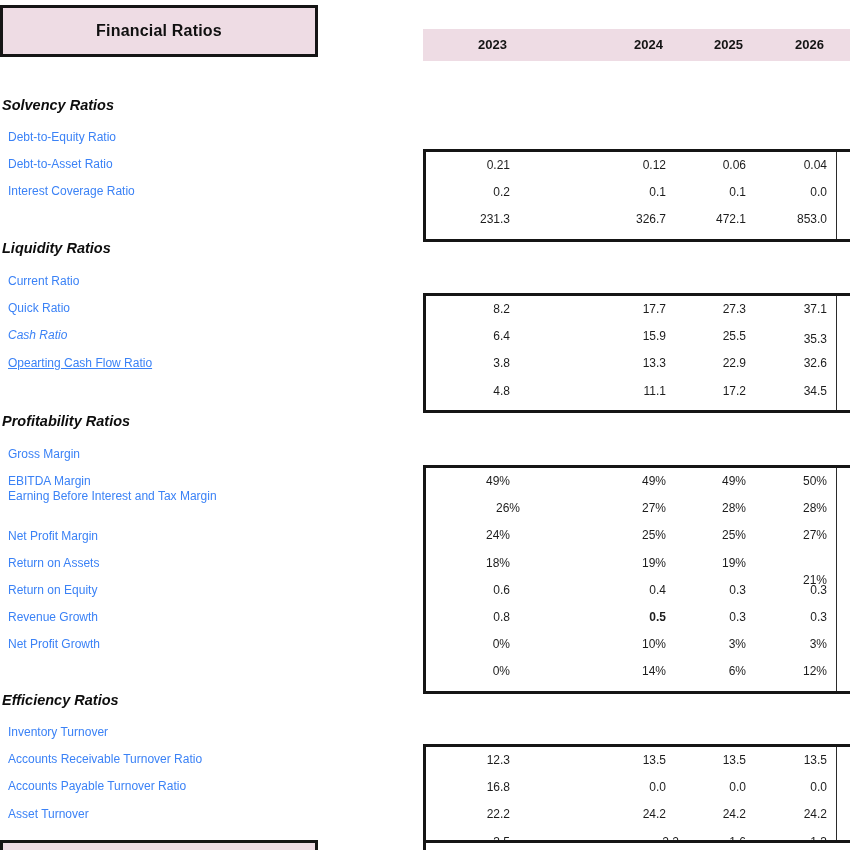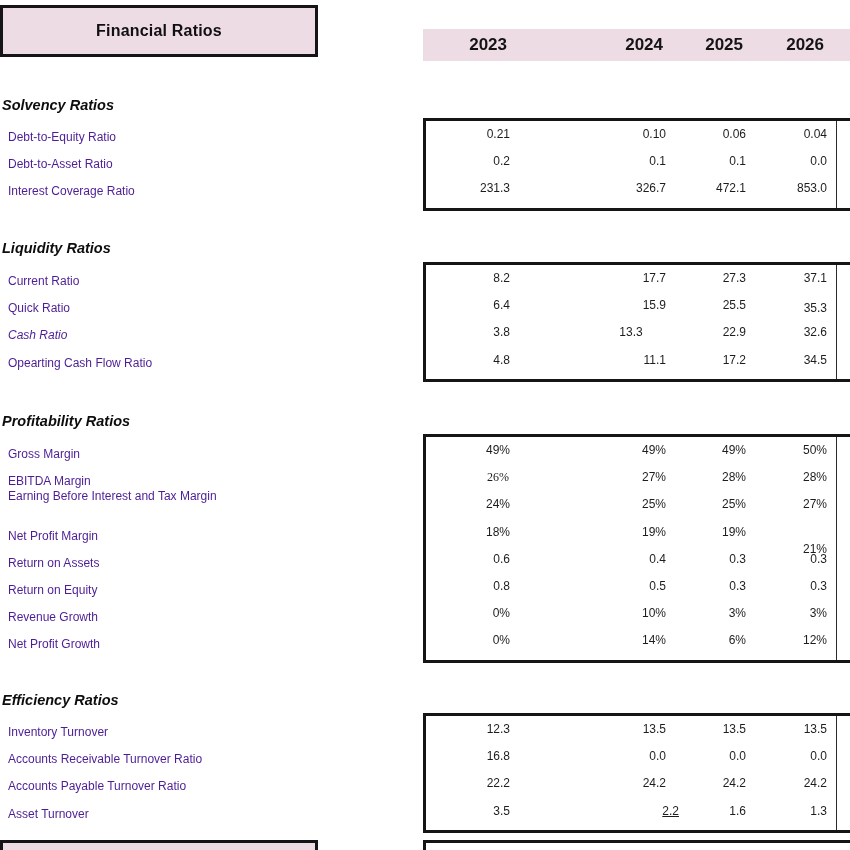--- a/index.html
+++ b/index.html
@@ -45,54 +45,55 @@
     top: 29px;
     width: 427px;
     height: 32px;
     background: #EEDCE4;
   }
   #year-header .ycell {
     position: absolute;
     top: 0;
     height: 32px;
     line-height: 32px;
-    font-size: 17px;
+    font-size: 13px;
     font-weight: bold;
     text-align: right;
     color: #141414;
   }
 
   
   .section-head {
     position: absolute;
     left: 2px;
     font-size: 14.5px;
     font-weight: bold;
     font-style: italic;
     color: #0d0d0d;
     white-space: nowrap;
   }
   .row-label {
     position: absolute;
     left: 8px;
     font-size: 12px;
-    color: #4c1d95;
+    color: #3b82f6;
     white-space: nowrap;
     line-height: 14px;
   }
 
   
   .data-box {
     position: absolute;
     left: 423px;
     width: 427px;
     box-sizing: border-box;
     border: 3px solid #151515;
     border-right: none;
     background: #ffffff;
+    margin-top: 31px;
   }
   .data-cell {
     position: absolute;
     font-size: 12px;
     text-align: right;
     color: #1d1d1d;
     line-height: 14px;
     white-space: nowrap;
   }
   
@@ -142,49 +143,49 @@
   </div>
 
 <div id="sections-root">
     <div class="section-head" style="top: 97px;">Solvency Ratios</div>
     <div class="row-label" style="top: 130px;">Debt-to-Equity Ratio</div>
     <div class="row-label" style="top: 157.2px;">Debt-to-Asset Ratio</div>
     <div class="row-label" style="top: 184.4px;">Interest Coverage Ratio</div>
     <div class="data-box" style="top: 118px; height: 92.6px;">
       <div class="col-rule" style="left: 410px;"></div>
       <div class="data-cell" style="top: 6px; left: 14px; width: 70px;">0.21</div>
-      <div class="data-cell" style="top: 6px; left: 170px; width: 70px;">0.10</div>
+      <div class="data-cell" style="top: 6px; left: 170px; width: 70px;">0.12</div>
       <div class="data-cell" style="top: 6px; left: 250px; width: 70px;">0.06</div>
       <div class="data-cell" style="top: 6px; left: 331px; width: 70px;">0.04</div>
       <div class="data-cell" style="top: 33.2px; left: 14px; width: 70px;">0.2</div>
       <div class="data-cell" style="top: 33.2px; left: 170px; width: 70px;">0.1</div>
       <div class="data-cell" style="top: 33.2px; left: 250px; width: 70px;">0.1</div>
       <div class="data-cell" style="top: 33.2px; left: 331px; width: 70px;">0.0</div>
       <div class="data-cell" style="top: 60.4px; left: 14px; width: 70px;">231.3</div>
       <div class="data-cell" style="top: 60.4px; left: 170px; width: 70px;">326.7</div>
       <div class="data-cell" style="top: 60.4px; left: 250px; width: 70px;">472.1</div>
       <div class="data-cell" style="top: 60.4px; left: 331px; width: 70px;">853.0</div>
     </div>
     <div class="section-head" style="top: 240px;">Liquidity Ratios</div>
     <div class="row-label" style="top: 274px;">Current Ratio</div>
     <div class="row-label" style="top: 301.2px;">Quick Ratio</div>
     <div class="row-label" style="top: 328.4px; font-style: italic;">Cash Ratio</div>
-    <div class="row-label" style="top: 355.6px;">Opearting Cash Flow Ratio</div>
+    <div class="row-label" style="top: 355.6px; text-decoration: underline;">Opearting Cash Flow Ratio</div>
     <div class="data-box" style="top: 262px; height: 119.8px;">
       <div class="col-rule" style="left: 410px;"></div>
       <div class="data-cell" style="top: 6px; left: 14px; width: 70px;">8.2</div>
       <div class="data-cell" style="top: 6px; left: 170px; width: 70px;">17.7</div>
       <div class="data-cell" style="top: 6px; left: 250px; width: 70px;">27.3</div>
       <div class="data-cell" style="top: 6px; left: 331px; width: 70px;">37.1</div>
       <div class="data-cell" style="top: 33.2px; left: 14px; width: 70px;">6.4</div>
       <div class="data-cell" style="top: 33.2px; left: 170px; width: 70px;">15.9</div>
       <div class="data-cell" style="top: 33.2px; left: 250px; width: 70px;">25.5</div>
       <div class="data-cell" style="top: 36px; left: 331px; width: 70px;">35.3</div>
       <div class="data-cell" style="top: 60.4px; left: 14px; width: 70px;">3.8</div>
-      <div class="data-cell" style="top: 60.4px; left: 170px; width: 70px; text-align: center;">13.3</div>
+      <div class="data-cell" style="top: 60.4px; left: 170px; width: 70px;">13.3</div>
       <div class="data-cell" style="top: 60.4px; left: 250px; width: 70px;">22.9</div>
       <div class="data-cell" style="top: 60.4px; left: 331px; width: 70px;">32.6</div>
       <div class="data-cell" style="top: 87.6px; left: 14px; width: 70px;">4.8</div>
       <div class="data-cell" style="top: 87.6px; left: 170px; width: 70px;">11.1</div>
       <div class="data-cell" style="top: 87.6px; left: 250px; width: 70px;">17.2</div>
       <div class="data-cell" style="top: 87.6px; left: 331px; width: 70px;">34.5</div>
     </div>
     <div class="section-head" style="top: 413px;">Profitability Ratios</div>
     <div class="row-label" style="top: 447px;">Gross Margin</div>
     <div class="row-label" style="top: 474.2px;">EBITDA Margin</div>
@@ -193,38 +194,38 @@
     <div class="row-label" style="top: 555.8px;">Return on Assets</div>
     <div class="row-label" style="top: 583px;">Return on Equity</div>
     <div class="row-label" style="top: 610.2px;">Revenue Growth</div>
     <div class="row-label" style="top: 637.4px;">Net Profit Growth</div>
     <div class="data-box" style="top: 434px; height: 228.6px;">
       <div class="col-rule" style="left: 410px;"></div>
       <div class="data-cell" style="top: 6px; left: 14px; width: 70px;">49%</div>
       <div class="data-cell" style="top: 6px; left: 170px; width: 70px;">49%</div>
       <div class="data-cell" style="top: 6px; left: 250px; width: 70px;">49%</div>
       <div class="data-cell" style="top: 6px; left: 331px; width: 70px;">50%</div>
-      <div class="data-cell" style="top: 33.2px; left: 13px; width: 70px; font-family: Liberation Serif, serif;">26%</div>
+      <div class="data-cell" style="top: 33.2px; left: 24px; width: 70px;">26%</div>
       <div class="data-cell" style="top: 33.2px; left: 170px; width: 70px;">27%</div>
       <div class="data-cell" style="top: 33.2px; left: 250px; width: 70px;">28%</div>
       <div class="data-cell" style="top: 33.2px; left: 331px; width: 70px;">28%</div>
       <div class="data-cell" style="top: 60.4px; left: 14px; width: 70px;">24%</div>
       <div class="data-cell" style="top: 60.4px; left: 170px; width: 70px;">25%</div>
       <div class="data-cell" style="top: 60.4px; left: 250px; width: 70px;">25%</div>
       <div class="data-cell" style="top: 60.4px; left: 331px; width: 70px;">27%</div>
       <div class="data-cell" style="top: 87.6px; left: 14px; width: 70px;">18%</div>
       <div class="data-cell" style="top: 87.6px; left: 170px; width: 70px;">19%</div>
       <div class="data-cell" style="top: 87.6px; left: 250px; width: 70px;">19%</div>
       <div class="data-cell" style="top: 105px; left: 331px; width: 70px;">21%</div>
       <div class="data-cell" style="top: 114.8px; left: 14px; width: 70px;">0.6</div>
       <div class="data-cell" style="top: 114.8px; left: 170px; width: 70px;">0.4</div>
       <div class="data-cell" style="top: 114.8px; left: 250px; width: 70px;">0.3</div>
       <div class="data-cell" style="top: 114.8px; left: 331px; width: 70px;">0.3</div>
       <div class="data-cell" style="top: 142px; left: 14px; width: 70px;">0.8</div>
-      <div class="data-cell" style="top: 142px; left: 170px; width: 70px;">0.5</div>
+      <div class="data-cell" style="top: 142px; left: 170px; width: 70px; font-weight: bold;">0.5</div>
       <div class="data-cell" style="top: 142px; left: 250px; width: 70px;">0.3</div>
       <div class="data-cell" style="top: 142px; left: 331px; width: 70px;">0.3</div>
       <div class="data-cell" style="top: 169.2px; left: 14px; width: 70px;">0%</div>
       <div class="data-cell" style="top: 169.2px; left: 170px; width: 70px;">10%</div>
       <div class="data-cell" style="top: 169.2px; left: 250px; width: 70px;">3%</div>
       <div class="data-cell" style="top: 169.2px; left: 331px; width: 70px;">3%</div>
       <div class="data-cell" style="top: 196.4px; left: 14px; width: 70px;">0%</div>
       <div class="data-cell" style="top: 196.4px; left: 170px; width: 70px;">14%</div>
       <div class="data-cell" style="top: 196.4px; left: 250px; width: 70px;">6%</div>
       <div class="data-cell" style="top: 196.4px; left: 331px; width: 70px;">12%</div>

